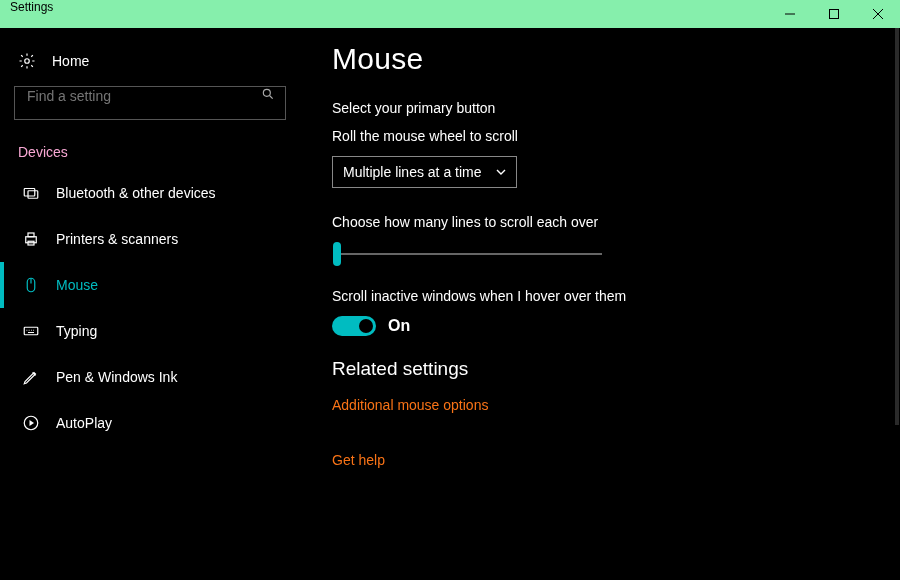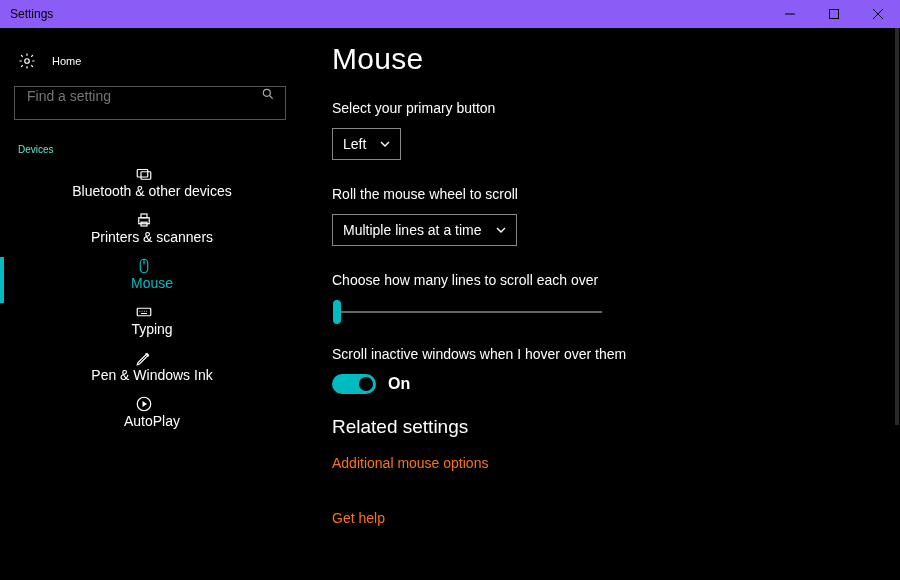--- a/index.html
+++ b/index.html
@@ -7,23 +7,23 @@
     margin: 0; padding: 0;
     width: 900px; height: 580px;
     overflow: hidden;
     font-family: "Segoe UI", Arial, sans-serif;
     background: #000;
     color: #fff;
   }
   
   .titlebar {
     height: 28px;
-    background: #8b5cf6;
+    background: #86efac;
     display: flex;
-    align-items: center;
+    align-items: flex-start;
     padding-left: 10px;
     color: #000;
     font-size: 12px;
     position: relative;
   }
   .titlebar .win-controls {
     position: absolute; right: 0; top: 0; height: 100%;
     display: flex;
   }
   .win-btn {
@@ -38,49 +38,48 @@
     height: calc(580px - 28px);
     background: #000;
   }
   .sidebar {
     width: 300px;
     padding: 18px 0 0 0;
   }
   .home-row {
     display: flex; align-items: center;
     padding: 6px 18px 16px 18px;
-    font-size: 11px;
+    font-size: 14px;
   }
   .home-row .gear {
     width: 18px; height: 18px; margin-right: 16px;
     display: inline-flex; align-items:center; justify-content:center;
   }
   .search {
     margin: 0 14px 24px 14px;
     height: 34px;
     border: 1px solid #555;
     display: flex; align-items: flex-start;
     padding: 0 10px;
   }
   .search input {
     flex: 1; background: transparent; border: none; outline: none;
     color: #aaa; font-size: 14px;
     font-family: inherit;
   }
   .group-label {
-    color: #5eead4; font-size: 10px;
+    color: #f9a8d4; font-size: 14px;
     padding: 0 18px 10px 18px;
   }
   .nav-item {
     display: flex; align-items: center;
     height: 46px;
     padding: 0 18px;
     font-size: 14px;
     border-left: 4px solid transparent;
-    flex-direction: column;
   }
   .nav-item .icon {
     width: 18px; height: 18px; margin-right: 16px;
     display: inline-flex; align-items:center; justify-content:center;
     color: #fff;
   }
   .nav-item.active {
     border-left: 4px solid #00bcc1;
     color: #00bcc1;
   }
@@ -254,28 +253,20 @@
     </div>
 
   </div>
 
   <div class="content">
     <div class="scrollbar"></div>
 
     <h1 class="page-title">Mouse</h1>
 
     <div class="setting-label">Select your primary button</div>
-    <div class="select-box">
-      <span>Left</span>
-      <span class="chev">
-        <svg width="10" height="10" viewBox="0 0 10 10">
-            <path d="M1 3l4 4 4-4" fill="none" stroke="#fff" stroke-width="1.4"></path>
-          </svg>
-      </span>
-    </div>
 
     <div class="setting-label">Roll the mouse wheel to scroll</div>
     <div class="select-box">
       <span>Multiple lines at a time</span>
       <span class="chev">
         <svg width="10" height="10" viewBox="0 0 10 10">
             <path d="M1 3l4 4 4-4" fill="none" stroke="#fff" stroke-width="1.4"></path>
           </svg>
       </span>
     </div>

